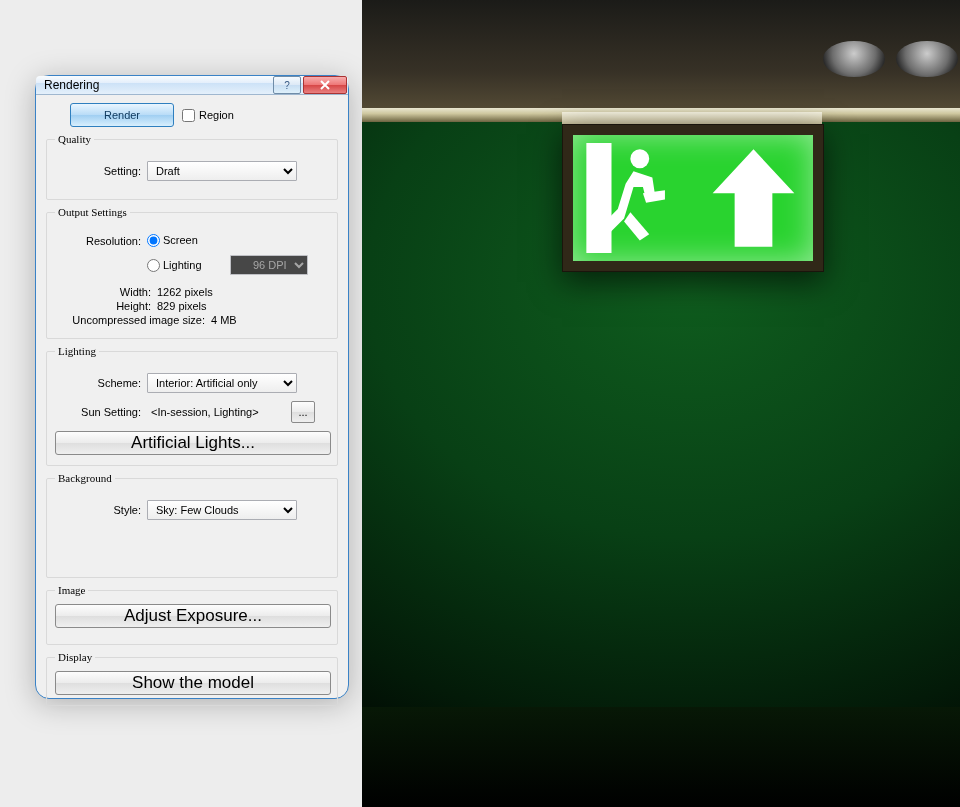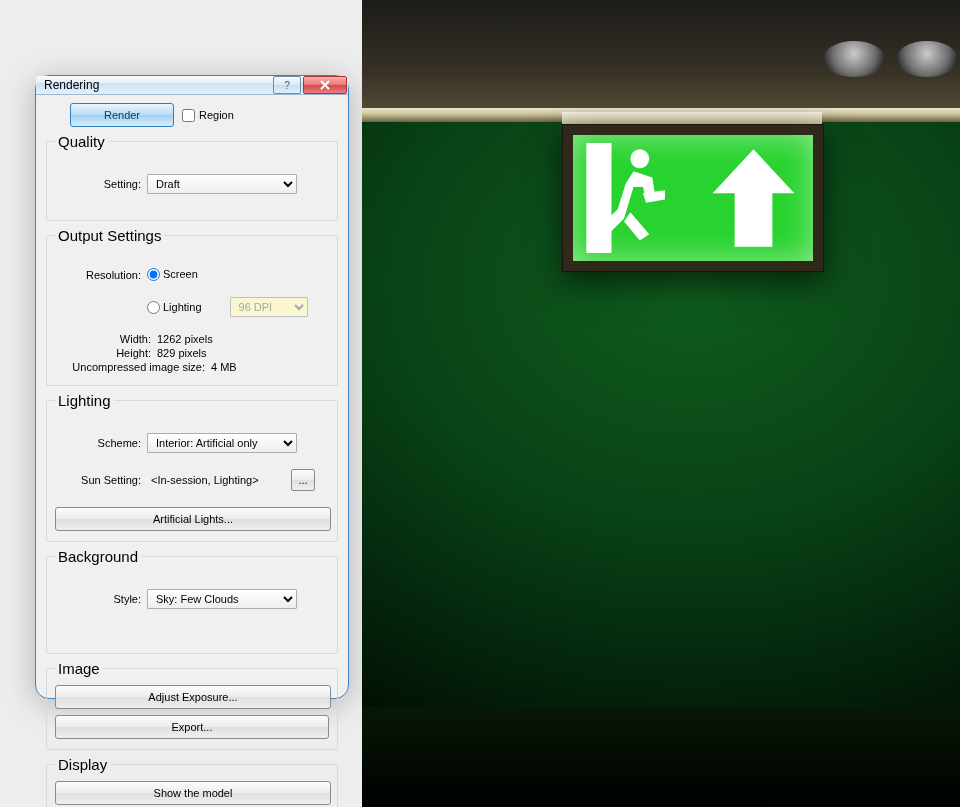--- a/index.html
+++ b/index.html
@@ -32,43 +32,43 @@
     background:linear-gradient(#eaf6ff,#b9dcf7 49%,#9fcef2 50%,#d8effd);
     color:#103b60;cursor:default;font-size:11px;
     display:flex;align-items:center;justify-content:center;
   }
   .chk{display:inline-flex;align-items:center;gap:4px;}
   .chk input{margin:0;}
 
   fieldset{
     border:1px solid #d9d9d9;border-radius:2px;margin:6px 0 0 0;padding:8px 8px 10px 8px;
   }
-  legend{padding:0 3px;font-size:15px;color:#000;}
-  .row{display:flex;align-items:center;margin:16px 0;}
+  legend{padding:0 3px;font-size:11px;color:#000;font-family:Liberation Serif, serif;}
+  .row{display:flex;align-items:center;margin:8px 0;}
   .lab{width:86px;text-align:right;padding-right:6px;}
   select,input[type=text]{
     font-family:inherit;font-size:11px;height:20px;
     border:1px solid #abadb3;border-radius:1px;background:#fff;padding:0 4px;box-sizing:border-box;
   }
   select{background:linear-gradient(#fff,#eee);}
   .widebtn{
     height:22px;border:1px solid #8a8a8a;border-radius:3px;
     background:linear-gradient(#fdfdfd,#ececec 49%,#dedede 50%,#efefef);
-    cursor:default;font-size:11px;display:flex;align-items:center;justify-content:center;
+    cursor:default;font-size:17px;display:flex;align-items:center;justify-content:center;
   }
   .smallbtn{
     width:22px;height:20px;border:1px solid #8a8a8a;border-radius:2px;
     background:linear-gradient(#fdfdfd,#ececec 49%,#dedede 50%,#efefef);
     margin-left:4px;display:flex;align-items:center;justify-content:center;font-size:11px;cursor:default;
   }
   .radio{display:inline-flex;align-items:flex-start;gap:3px;}
   .radio input{margin:0;}
   .info{display:flex;margin:2px 0;}
   .info .lab{width:150px;}
-  .disabled{color:#888;background:#fef9c3;}
+  .disabled{color:#888;background:#000000;text-align:right;}
 
   
   .viewport{
     position:absolute;left:362px;top:0;width:598px;height:807px;
     background:radial-gradient(ellipse 120% 70% at 55% 35%,#0f5d1e 0%,#084015 45%,#031a08 80%,#000 100%);
     overflow:hidden;
   }
   .ceiling{position:absolute;top:0;left:0;right:0;height:120px;
     background:linear-gradient(#1b1b18,#373126 60%,#5b5139 100%);}
   .ceilEdge{position:absolute;left:0;right:0;top:108px;height:14px;
@@ -180,21 +180,20 @@
           <select style="width:150px">
             <option>Sky: Few Clouds</option>
           </select>
         </div>
       </fieldset>
 
       <fieldset>
         <legend>Image</legend>
         <div class="widebtn" style="width:100%">Adjust Exposure...</div>
         <div style="display:flex;gap:6px;margin-top:6px">
-          <div class="widebtn" style="flex:1">Export...</div>
         </div>
       </fieldset>
 
       <fieldset>
         <legend>Display</legend>
         <div class="widebtn" style="width:100%">Show the model</div>
       </fieldset>
 
     </div>
   </div>

